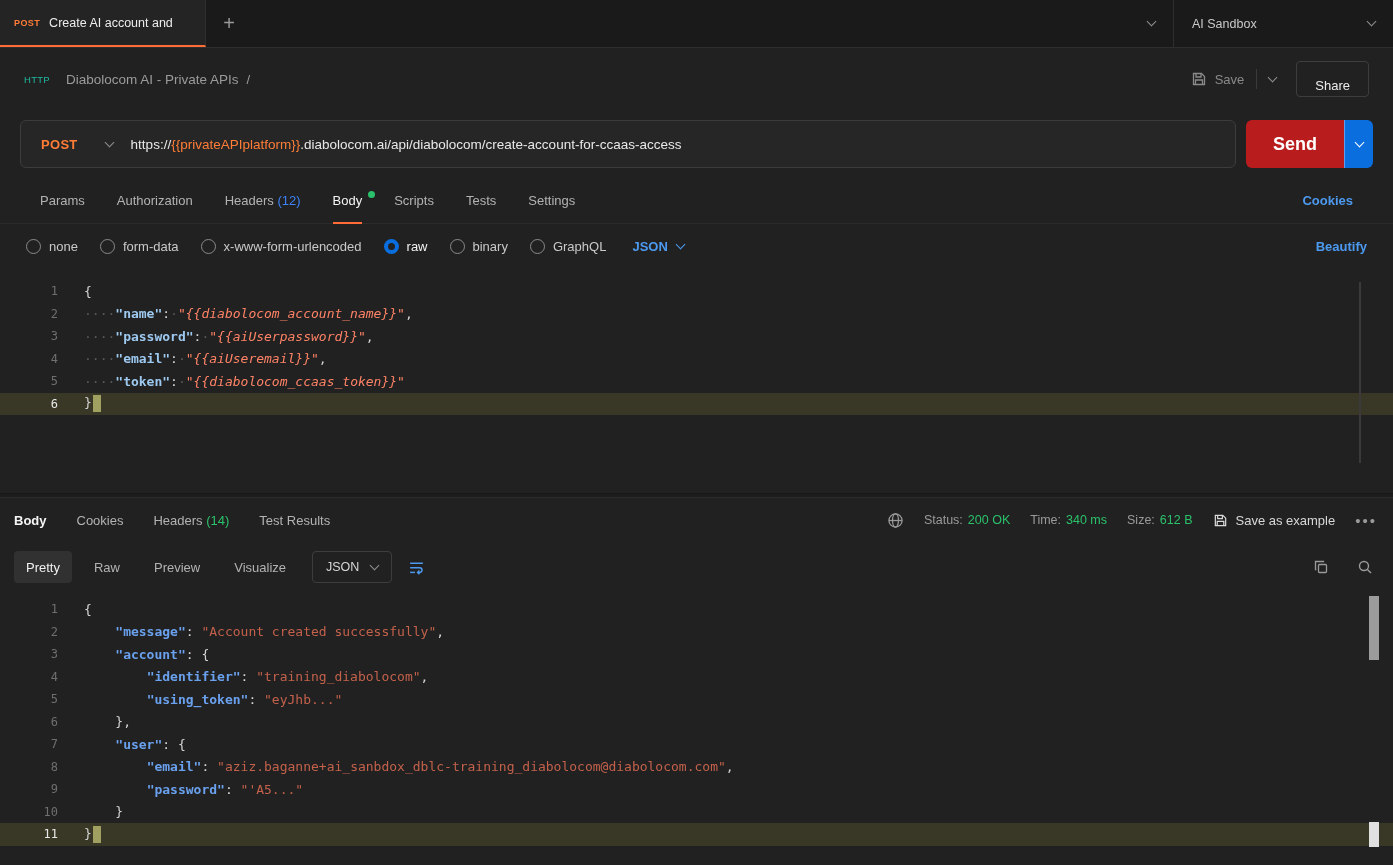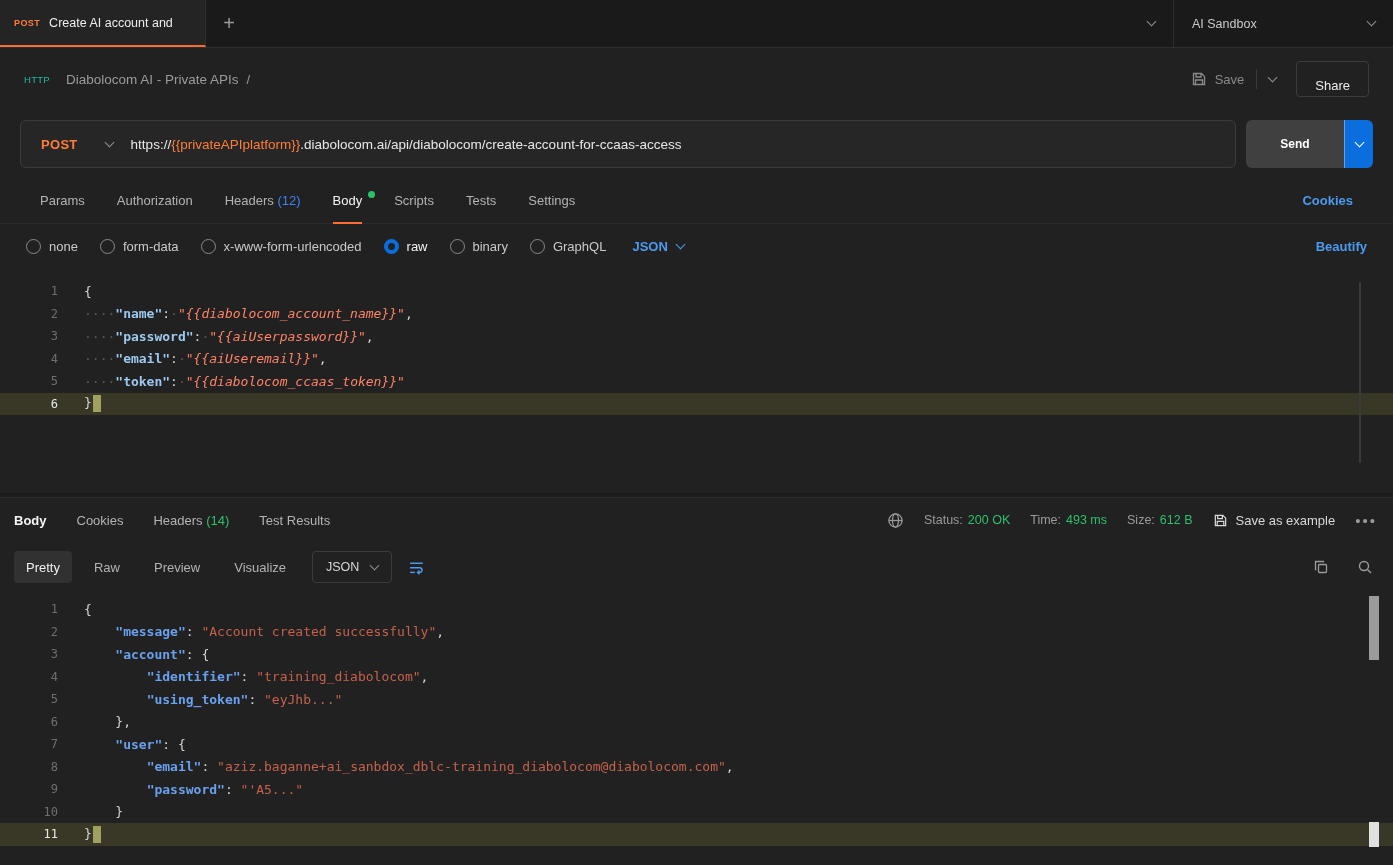--- a/index.html
+++ b/index.html
@@ -33,21 +33,21 @@
   .share-btn{height:36px;padding:16px 18px;background:transparent;border:1px solid #3d3d3d;border-radius:4px;color:#ececec;font-size:13px;font-family:inherit;margin-left:8px}
 
   
   .urlrow{height:68px;display:flex;align-items:center;padding:0 20px;gap:10px}
   .url-box{flex:1;height:48px;border:1px solid #3c3c3c;border-radius:6px;background:#262626;display:flex;align-items:center;overflow:hidden}
   .method-select{display:flex;align-items:center;gap:28px;padding:0 18px 0 20px;height:100%}
   .method-label{color:#ff7d37;font-weight:700;font-size:13px;letter-spacing:.3px}
   .url-input{font-size:13.5px;color:#e8e8e8;white-space:nowrap;overflow:hidden}
   .url-input .var{color:#ff7d37}
   .send-split{display:flex;height:48px;flex:none}
-  .send-btn{width:98px;background:#404040;border:none;border-radius:6px 0 0 6px;color:#fff;font-size:12px;font-weight:600;font-family:inherit}
+  .send-btn{width:98px;background:#b91c1c;border:none;border-radius:6px 0 0 6px;color:#fff;font-size:18px;font-weight:600;font-family:inherit}
   .send-chev{width:29px;background:#0b6edf;border:none;border-left:1px solid rgba(255,255,255,.35);border-radius:0 6px 6px 0;display:flex;align-items:center;justify-content:center}
   .send-chev .chev{border-color:#fff}
 
   
   .reqtabs{height:46px;display:flex;align-items:center;padding:0 40px;gap:32px;border-bottom:1px solid #2b2b2b}
   .rtab{color:#b3b3b3;font-size:13px;height:100%;display:flex;align-items:center;position:relative;white-space:nowrap}
   .rtab.active{color:#f5f5f5}
   .rtab.active::after{content:"";position:absolute;left:0;right:0;bottom:-1px;height:2px;background:#ff6c37}
   .rtab .count{color:#3b82f6}
   .greendot{position:absolute;right:-13px;top:13px;width:7px;height:7px;border-radius:50%;background:#2bc16a}
@@ -276,21 +276,21 @@
             <ellipse cx="8" cy="8" rx="2.8" ry="6.2"></ellipse>
             <path d="M1.8 8h12.4"></path>
           </svg>
       </span>
       <div class="meta-item" data-interactable="false">
         <span class="mlabel" data-interactable="false">Status:</span>
         <span class="mvalue" data-interactable="false">200 OK</span>
       </div>
       <div class="meta-item" data-interactable="false">
         <span class="mlabel" data-interactable="false">Time:</span>
-        <span class="mvalue" data-interactable="false">493 ms</span>
+        <span class="mvalue" data-interactable="false">340 ms</span>
       </div>
       <div class="meta-item" data-interactable="false">
         <span class="mlabel" data-interactable="false">Size:</span>
         <span class="mvalue" data-interactable="false">612 B</span>
       </div>
       <div class="save-example" data-interactable="true">
         <svg data-interactable="false" width="15" height="15" viewBox="0 0 16 16" fill="none" stroke="currentColor" stroke-width="1.3">
             <path d="M2.5 2.5h8l3 3v8h-11z"></path>
             <path d="M5 2.5v3.5h5V2.5"></path>
             <path d="M4.5 13.5V9h7v4.5"></path>

